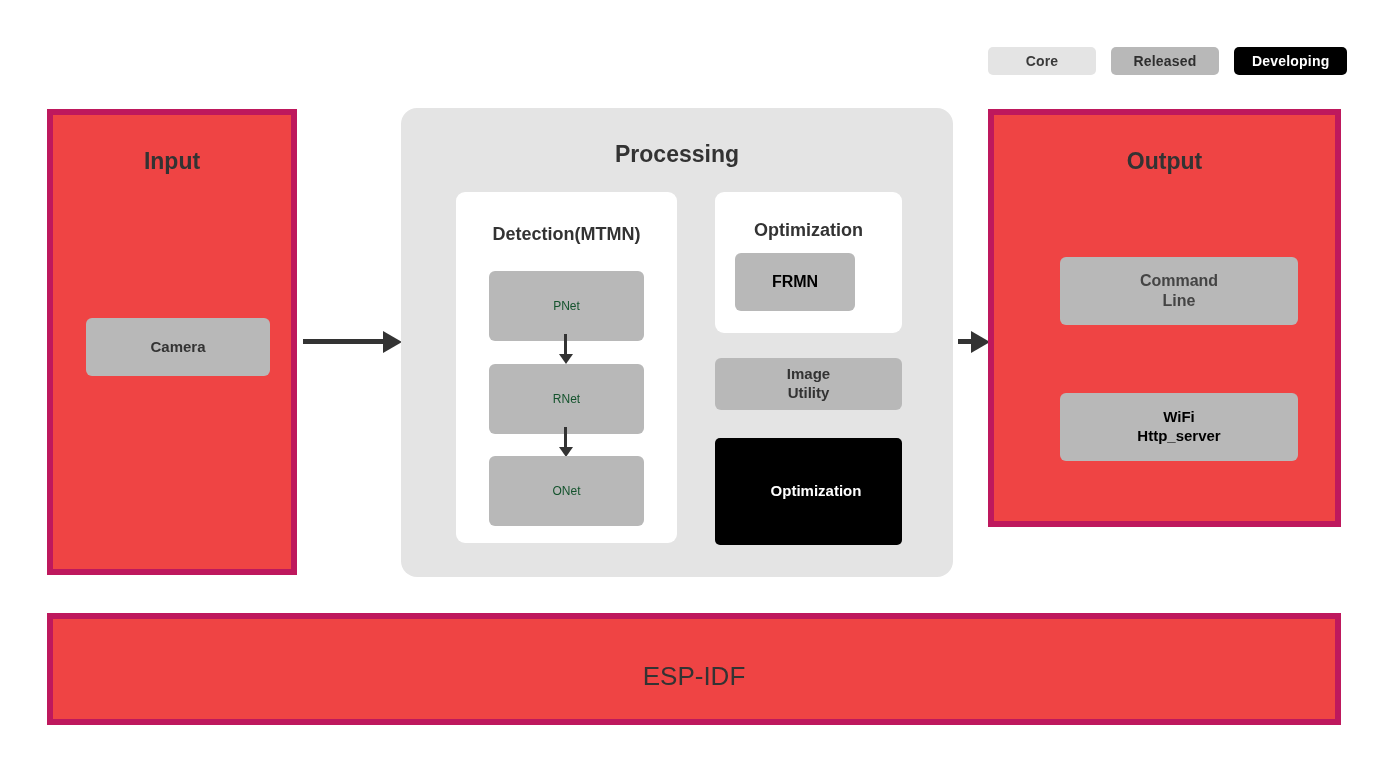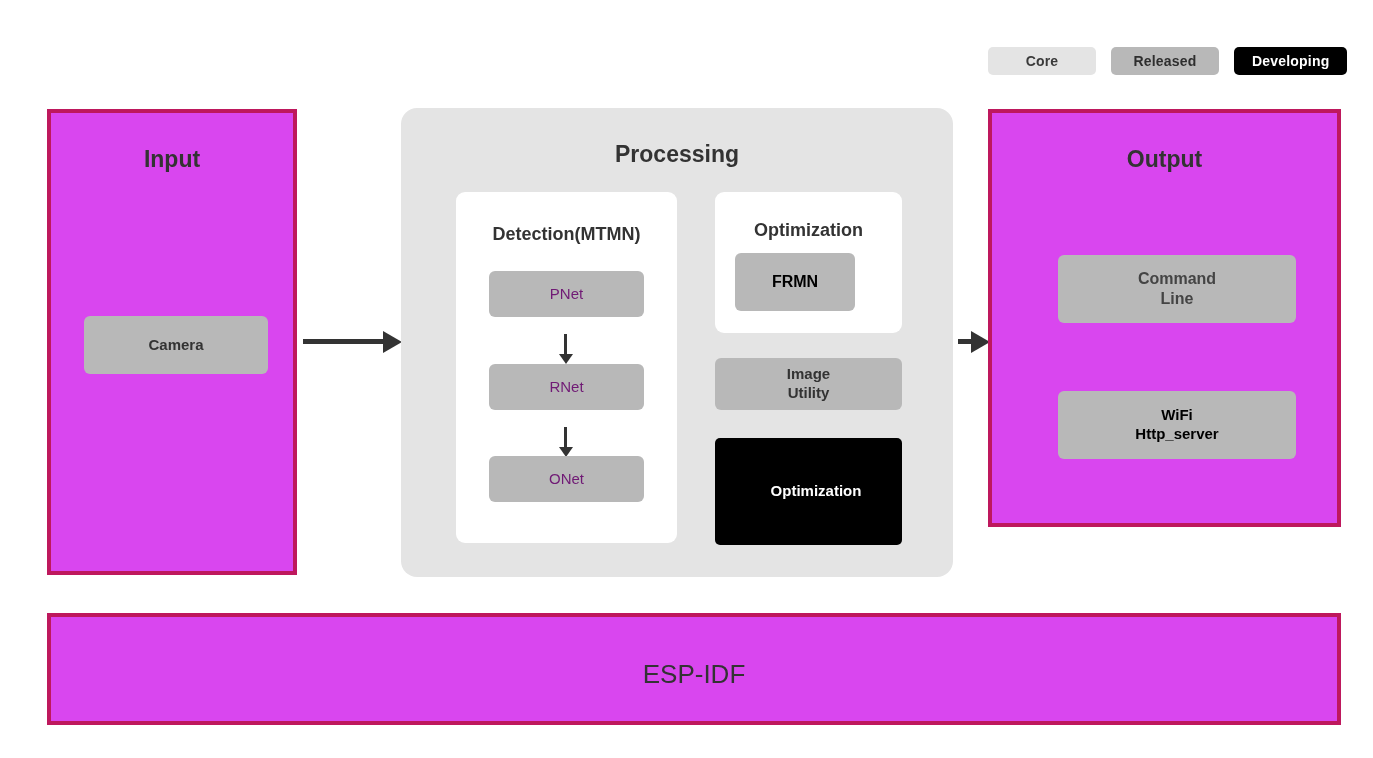--- a/index.html
+++ b/index.html
@@ -58,22 +58,22 @@
     color: #ffffff;
     min-width: 108px;
   }
 
   
   .panel {
     position: absolute;
     box-sizing: border-box;
   }
   .panel-bordered {
-    background: #d946ef;
-    border: 4px solid #be185d;
+    background: #ef4444;
+    border: 6px solid #be185d;
   }
   .panel-filled {
     background: #e4e4e4;
     border-radius: 16px;
   }
   .panel-title {
     position: absolute;
     left: 0;
     right: 0;
     text-align: center;
@@ -142,22 +142,22 @@
     left: 33px; top: 203px;
     width: 184px; height: 58px;
     font-size: 15px; font-weight: bold; color: #333333;
   }
 
   
   #card-detection { left: 55px; top: 84px; width: 221px; height: 351px; }
   #card-detection .card-title { top: 32px; }
   .det-node {
     left: 33px;
-    width: 155px; height: 46px;
-    font-size: 15px; font-weight: normal; color: #701a75;
+    width: 155px; height: 70px;
+    font-size: 12px; font-weight: normal; color: #14532d;
   }
   #node-pnet { top: 79px; }
   #node-rnet { top: 172px; }
   #node-onet { top: 264px; }
 
   .det-arrow {
     position: absolute;
     left: 108px;
     width: 3px;
     background: #333333;

